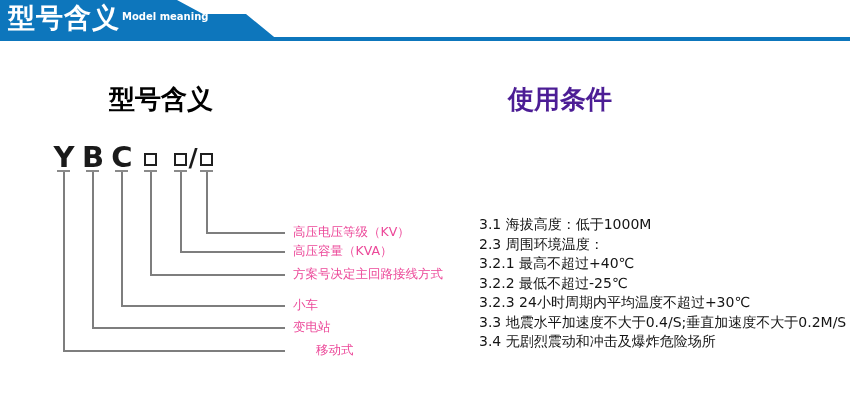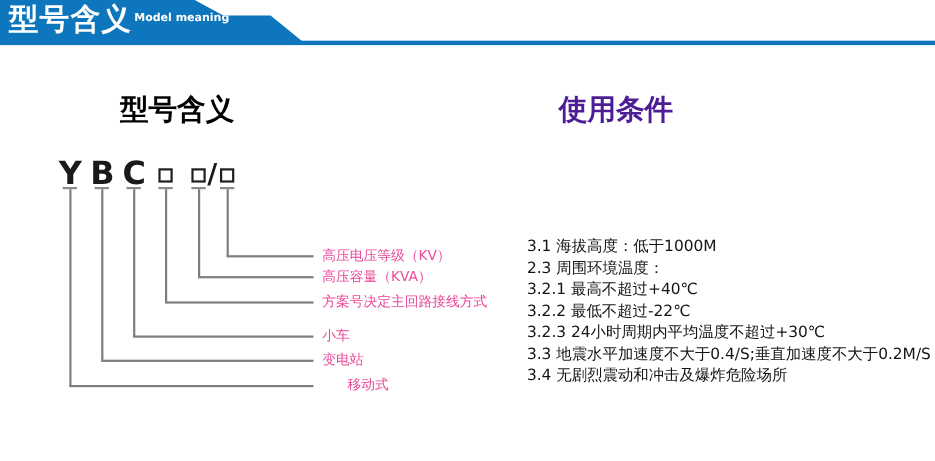--- a/index.html
+++ b/index.html
@@ -77,17 +77,17 @@
 <div class="abs dlabel" style="top:266px;">方案号决定主回路接线方式</div>
 <div class="abs dlabel" style="top:297px;text-align:center;">小车</div>
 <div class="abs dlabel" style="top:319px;">变电站</div>
 <div class="abs dlabel" style="top:342px;margin-left:23px;">移动式</div>
 
 <h2 class="abs cond-title">使用条件</h2>
 <div class="abs cond-list">
   <p>3.1 海拔高度：低于1000M</p>
   <p>2.3 周围环境温度：</p>
   <p>3.2.1 最高不超过+40℃</p>
-  <p>3.2.2 最低不超过-22℃</p>
+  <p>3.2.2 最低不超过-25℃</p>
   <p>3.2.3 24小时周期内平均温度不超过+30℃</p>
   <p>3.3 地震水平加速度不大于0.4/S;垂直加速度不大于0.2M/S</p>
   <p>3.4 无剧烈震动和冲击及爆炸危险场所</p>
 </div>
 
 </body></html>

